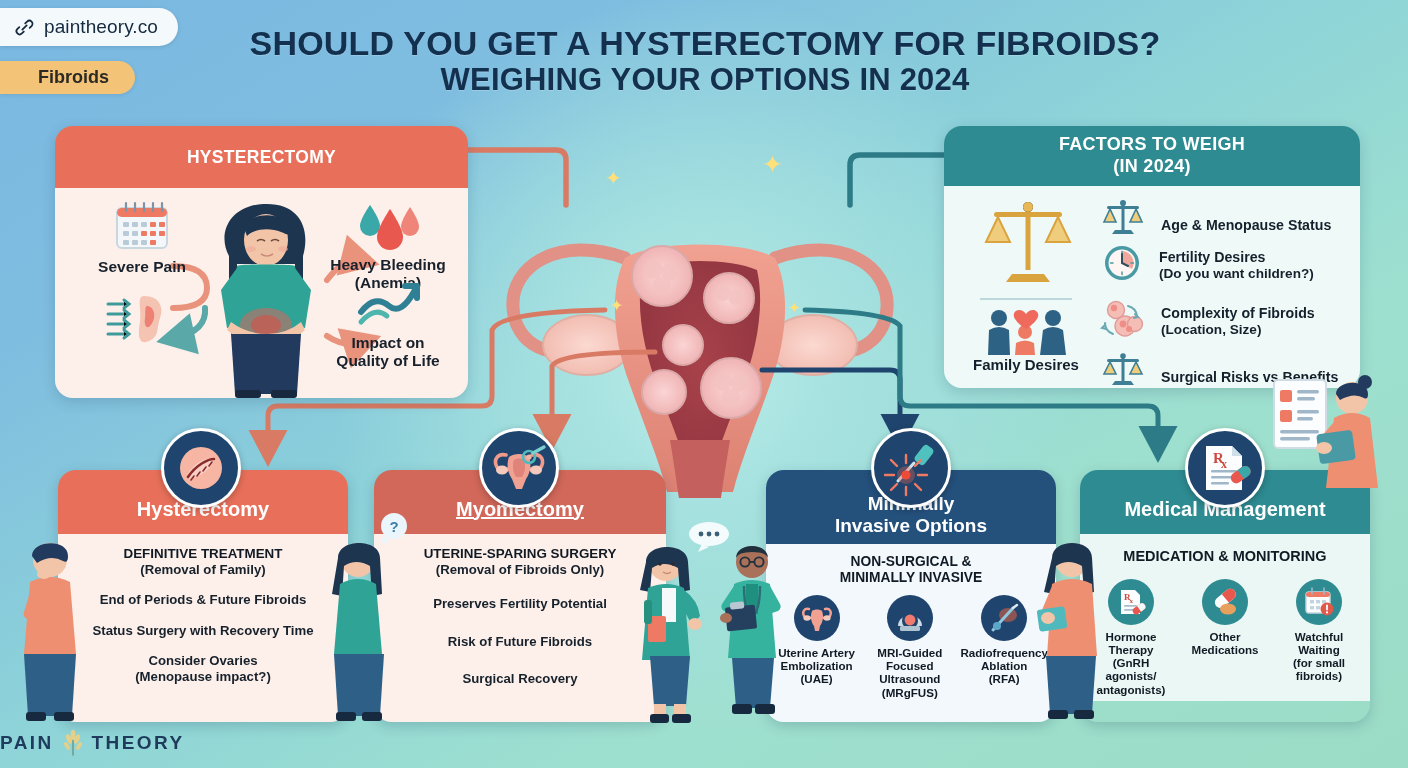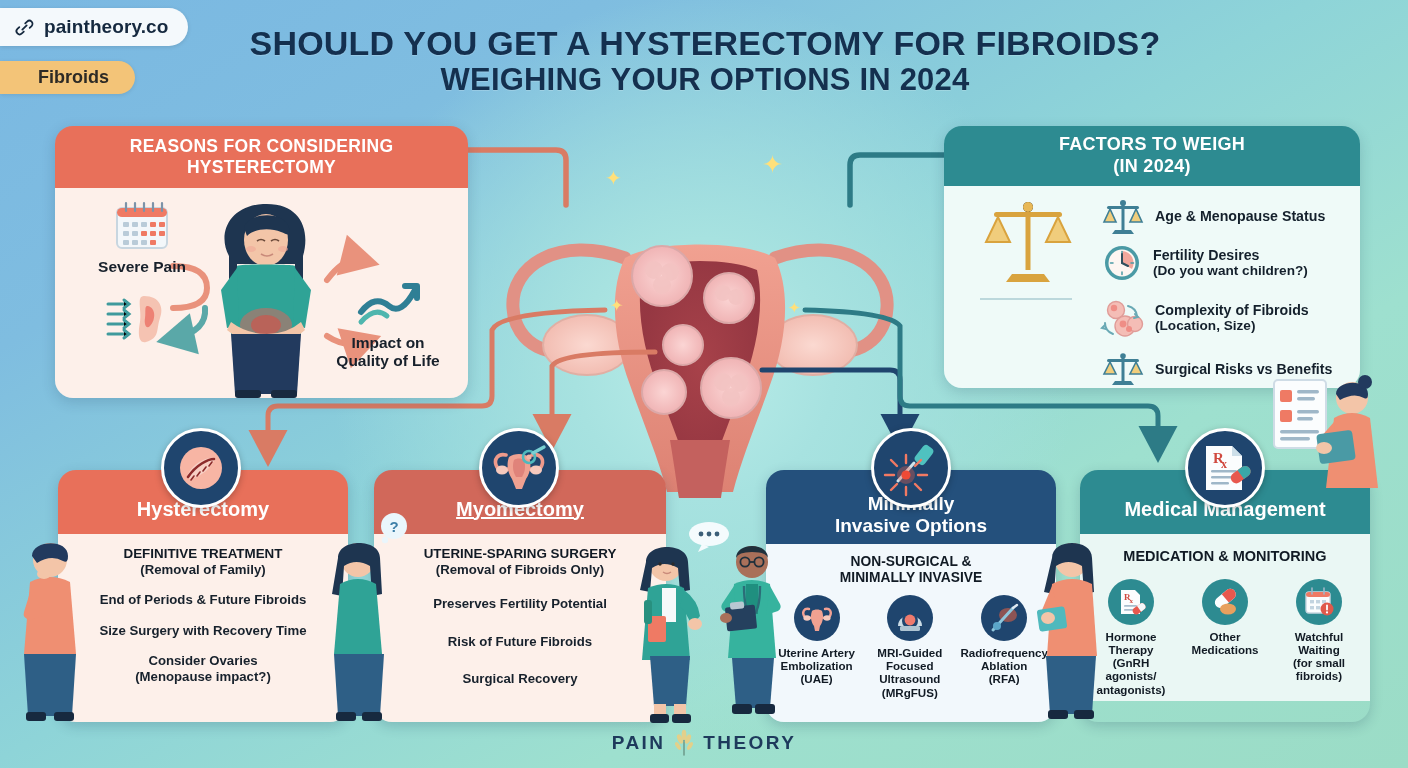--- a/index.html
+++ b/index.html
@@ -17,21 +17,21 @@
   }
 
   
   .badge-link {
     position: absolute; left: 0; top: 8px;
     height: 38px; padding: 0 20px 0 14px;
     background: #f4f9fc; border-radius: 0 19px 19px 0;
     display: flex; align-items: center; gap: 9px;
     box-shadow: 0 1px 4px rgba(0,0,0,.12);
   }
-  .badge-link .t { font-size: 19px; font-weight: 700; color: #15293f; letter-spacing: .1px; }
+  .badge-link .t { font-size: 19px; font-weight: 400; color: #15293f; letter-spacing: .1px; }
   .badge-tag {
     position: absolute; left: 0; top: 61px;
     height: 33px; padding: 0 26px 0 38px;
     background: #f3c478; border-radius: 0 17px 17px 0;
     display: flex; align-items: center;
     box-shadow: 0 1px 4px rgba(0,0,0,.1);
   }
   .badge-tag .t { font-size: 18px; font-weight: 600; color: #2d2a25; }
 
   .title {
@@ -58,21 +58,21 @@
 
   .rg { position:absolute; width:150px; text-align:center; }
   .rg .lbl { font-size: 15.5px; font-weight: 700; color: #17202b; line-height: 1.16; }
   .rg-ic { height: 64px; display:flex; align-items:center; justify-content:center; }
 
   
   #factors { left: 944px; top: 126px; width: 416px; height: 262px; }
   #factors .panel-head { height: 60px; background: #2d8b91; font-size: 18px;
                          line-height: 1.2; letter-spacing: .3px; }
   #factors .panel-body { height: 202px; background: #effaf8; position: relative; }
-  .fact-row { position:absolute; left: 158px; display:flex; align-items:center; gap: 11px; }
+  .fact-row { position:absolute; left: 158px; display:flex; align-items:flex-end; gap: 17px; }
   .fact-txt { font-size: 14.2px; font-weight: 700; color:#14202c; line-height: 1.18; }
   .fact-txt .sub { font-weight: 600; font-size: 13.6px; }
   .fam-block { position:absolute; left: 16px; top: 6px; width: 132px; text-align:center; }
   .fam-lbl { font-size: 15px; font-weight: 700; color:#14202c; }
   .fact-div { position:absolute; left: 36px; top: 112px; width: 92px; height: 2px;
               background: #bcd8dc; }
 
   
   .ocard { position: absolute; border-radius: 18px; overflow: hidden;
            box-shadow: 0 4px 13px rgba(20,48,79,.2); }
@@ -104,21 +104,21 @@
   #card-med .oc-body { height: 167px; padding: 11px 8px 0; background:#eaf7f4; }
 
   .subicons { display:flex; justify-content:center; gap: 8px; margin-top: 9px; }
   .subic { width: 88px; }
   .subic .bub { width:46px;height:46px;border-radius:50%;margin:0 auto 5px;
                 display:flex;align-items:center;justify-content:center; }
   .subic .nm { font-size:11.6px; font-weight:800; color:#111a24; line-height:1.14; }
 
   
   .footer { position:absolute; left:0; right:0; bottom: 12px; text-align:center;
-            display:flex; align-items:center; justify-content:center; gap: 8px; }
+            display:flex; align-items:center; gap: 8px; }
   .footer .w { font-size:19px; font-weight:800; letter-spacing:2.4px; color:#1e3a5c; }
 
   .sparkle { position:absolute; color:#ffe07a; font-size:20px; line-height:1; }
   svg { display:block; overflow: visible; }
 </style>
 </head>
 <body>
 
 <div id="stage">
 
@@ -220,21 +220,20 @@
   </div>
 
   <div class="title">
     <div>SHOULD YOU GET A HYSTERECTOMY FOR FIBROIDS?</div>
     <div class="l2">WEIGHING YOUR OPTIONS IN 2024</div>
   </div>
 
   <div class="panel" id="reasons">
     <div class="panel-head">
       <div>
-        <div>REASONS FOR CONSIDERING</div>
         <div>HYSTERECTOMY</div>
       </div>
     </div>
     <div class="panel-body">
 
       <svg style="position:absolute;left:0;top:0;width:413px;height:210px;">
         <defs>
           <marker id="rc" markerWidth="8" markerHeight="8" refX="3.8" refY="4" orient="auto">
             <path d="M0.5,0.5 L7,4 L0.5,7.5 Z" fill="#e9927c"></path>
             </marker>
@@ -298,20 +297,31 @@
               <rect x="28" y="31" width="6" height="5" rx="1"></rect>
                 <rect x="37" y="31" width="6" height="5" rx="1"></rect>
               <rect x="46" y="31" width="6" height="5" rx="1"></rect>
                 <rect x="37" y="40" width="6" height="5" rx="1"></rect>
             </g>
           </svg>
         </div>
         <div class="lbl">Severe Pain</div>
       </div>
 
+      <div class="rg" style="left:258px;top:4px;">
+        <div class="rg-ic">
+          <svg width="64" height="50" viewBox="0 0 64 50">
+            <path d="M14 6 C14 6 4 20 4 27 a10 10 0 0 0 20 0 C24 20 14 6 14 6 Z" fill="#3aa7a8"></path>
+            <path d="M34 10 C34 10 21 29 21 38 a13 13 0 0 0 26 0 C47 29 34 10 34 10 Z" fill="#e8584e"></path>
+            <path d="M54 8 C54 8 45 21 45 28 a9 9 0 0 0 18 0 C63 21 54 8 54 8 Z" fill="#ef8578"></path>
+          </svg>
+        </div>
+        <div class="lbl" style="white-space:pre-line;">Heavy Bleeding
+(Anemia)</div>
+      </div>
 
       <div class="rg" style="left:10px;top:98px;">
         <div class="rg-ic">
           <svg width="76" height="52" viewBox="0 0 76 52">
             <g stroke="#3f9a9c" stroke-width="3" stroke-linecap="round">
               <path d="M6 12 H26"></path>
                 <path d="M6 22 H26"></path>
                 <path d="M6 32 H26"></path>
                 <path d="M6 42 H26"></path>
               <path d="M22 8 l5 4 l-5 4"></path>
@@ -354,20 +364,34 @@
           <rect x="12" y="16" width="68" height="5" rx="2.5" fill="#d9a33e"></rect>
           <circle cx="46" cy="11" r="5" fill="#e8b busy"></circle>
           <circle cx="46" cy="11" r="5" fill="#e8b857"></circle>
           <path d="M16 21 L4 46 h24 Z" fill="#f0cd7c" stroke="#d9a33e" stroke-width="2"></path>
           <path d="M76 21 L64 46 h24 Z" fill="#f0cd7c" stroke="#d9a33e" stroke-width="2"></path>
           <path d="M30 78 h32 l6 8 H24 Z" fill="#d9a33e"></path>
         </svg>
       </div>
       <div class="fact-div"></div>
 
+      <div class="fam-block" style="top:118px;">
+        <div style="height:52px;display:flex;align-items:flex-end;justify-content:center;">
+          <svg width="86" height="50" viewBox="0 0 86 50">
+            <circle cx="16" cy="12" r="8" fill="#2e6285"></circle>
+            <path d="M6 24 q10 -6 20 0 l1 25 h-22 Z" fill="#2e6285"></path>
+            <circle cx="70" cy="12" r="8" fill="#2e6285"></circle>
+            <path d="M60 24 q10 -6 20 0 l3 25 h-26 Z" fill="#2e6285"></path>
+            <circle cx="42" cy="26" r="7" fill="#ef7a64"></circle>
+            <path d="M33 37 q9 -5 18 0 l1 12 h-20 Z" fill="#ef7a64"></path>
+            <path d="M43 8 c-5 -8 -16 -3 -11 5 c3 5 11 10 11 10 s8 -5 11 -10 c5 -8 -6 -13 -11 -5 Z" fill="#ef6a5c"></path>
+          </svg>
+        </div>
+        <div class="fam-lbl">Family Desires</div>
+      </div>
 
       <div class="fact-row" style="top:12px;">
         <span>
           <svg width="42" height="36" viewBox="0 0 42 36">
             <rect x="19.5" y="6" width="3" height="26" fill="#3f7f95"></rect>
             <rect x="5" y="8" width="32" height="3" rx="1.5" fill="#3f7f95"></rect>
             <circle cx="21" cy="5" r="3" fill="#3f7f95"></circle>
             <path d="M8 11 L2 24 h12 Z" fill="#f0cd7c" stroke="#3f7f95" stroke-width="1.6"></path>
             <path d="M34 11 L28 24 h12 Z" fill="#f0cd7c" stroke="#3f7f95" stroke-width="1.6"></path>
             <path d="M13 32 h16 l3 4 H10 Z" fill="#3f7f95"></path>
@@ -501,21 +525,21 @@
   </div>
 
   <div class="ocard" id="card-hyst">
     <div class="oc-head">
       <span>Hysterectomy</span>
     </div>
     <div class="oc-body">
       <div class="oc-title">DEFINITIVE TREATMENT</div>
       <div class="oc-line" style="margin-bottom:15px;">(Removal of Family)</div>
       <div class="oc-line" style="margin-bottom:15px;">End of Periods &amp; Future Fibroids</div>
-      <div class="oc-line" style="margin-bottom:15px;">Size Surgery with Recovery Time</div>
+      <div class="oc-line" style="margin-bottom:15px;">Status Surgery with Recovery Time</div>
       <div class="oc-line" style="white-space:pre-line;">Consider Ovaries
 (Menopause impact?)</div>
     </div>
   </div>
 
   <div class="medallion" style="left:479px;top:428px;width:80px;height:80px;">
     <span>
       <svg width="54" height="46" viewBox="0 0 54 46">
         <path d="M14 10 C6 8 2 14 4 20 C6 26 12 27 16 24" fill="none" stroke="#ef9a8b" stroke-width="3.6" stroke-linecap="round"></path>
         <path d="M40 10 C48 8 52 14 50 20 C48 26 42 27 38 24" fill="none" stroke="#ef9a8b" stroke-width="3.6" stroke-linecap="round"></path>

